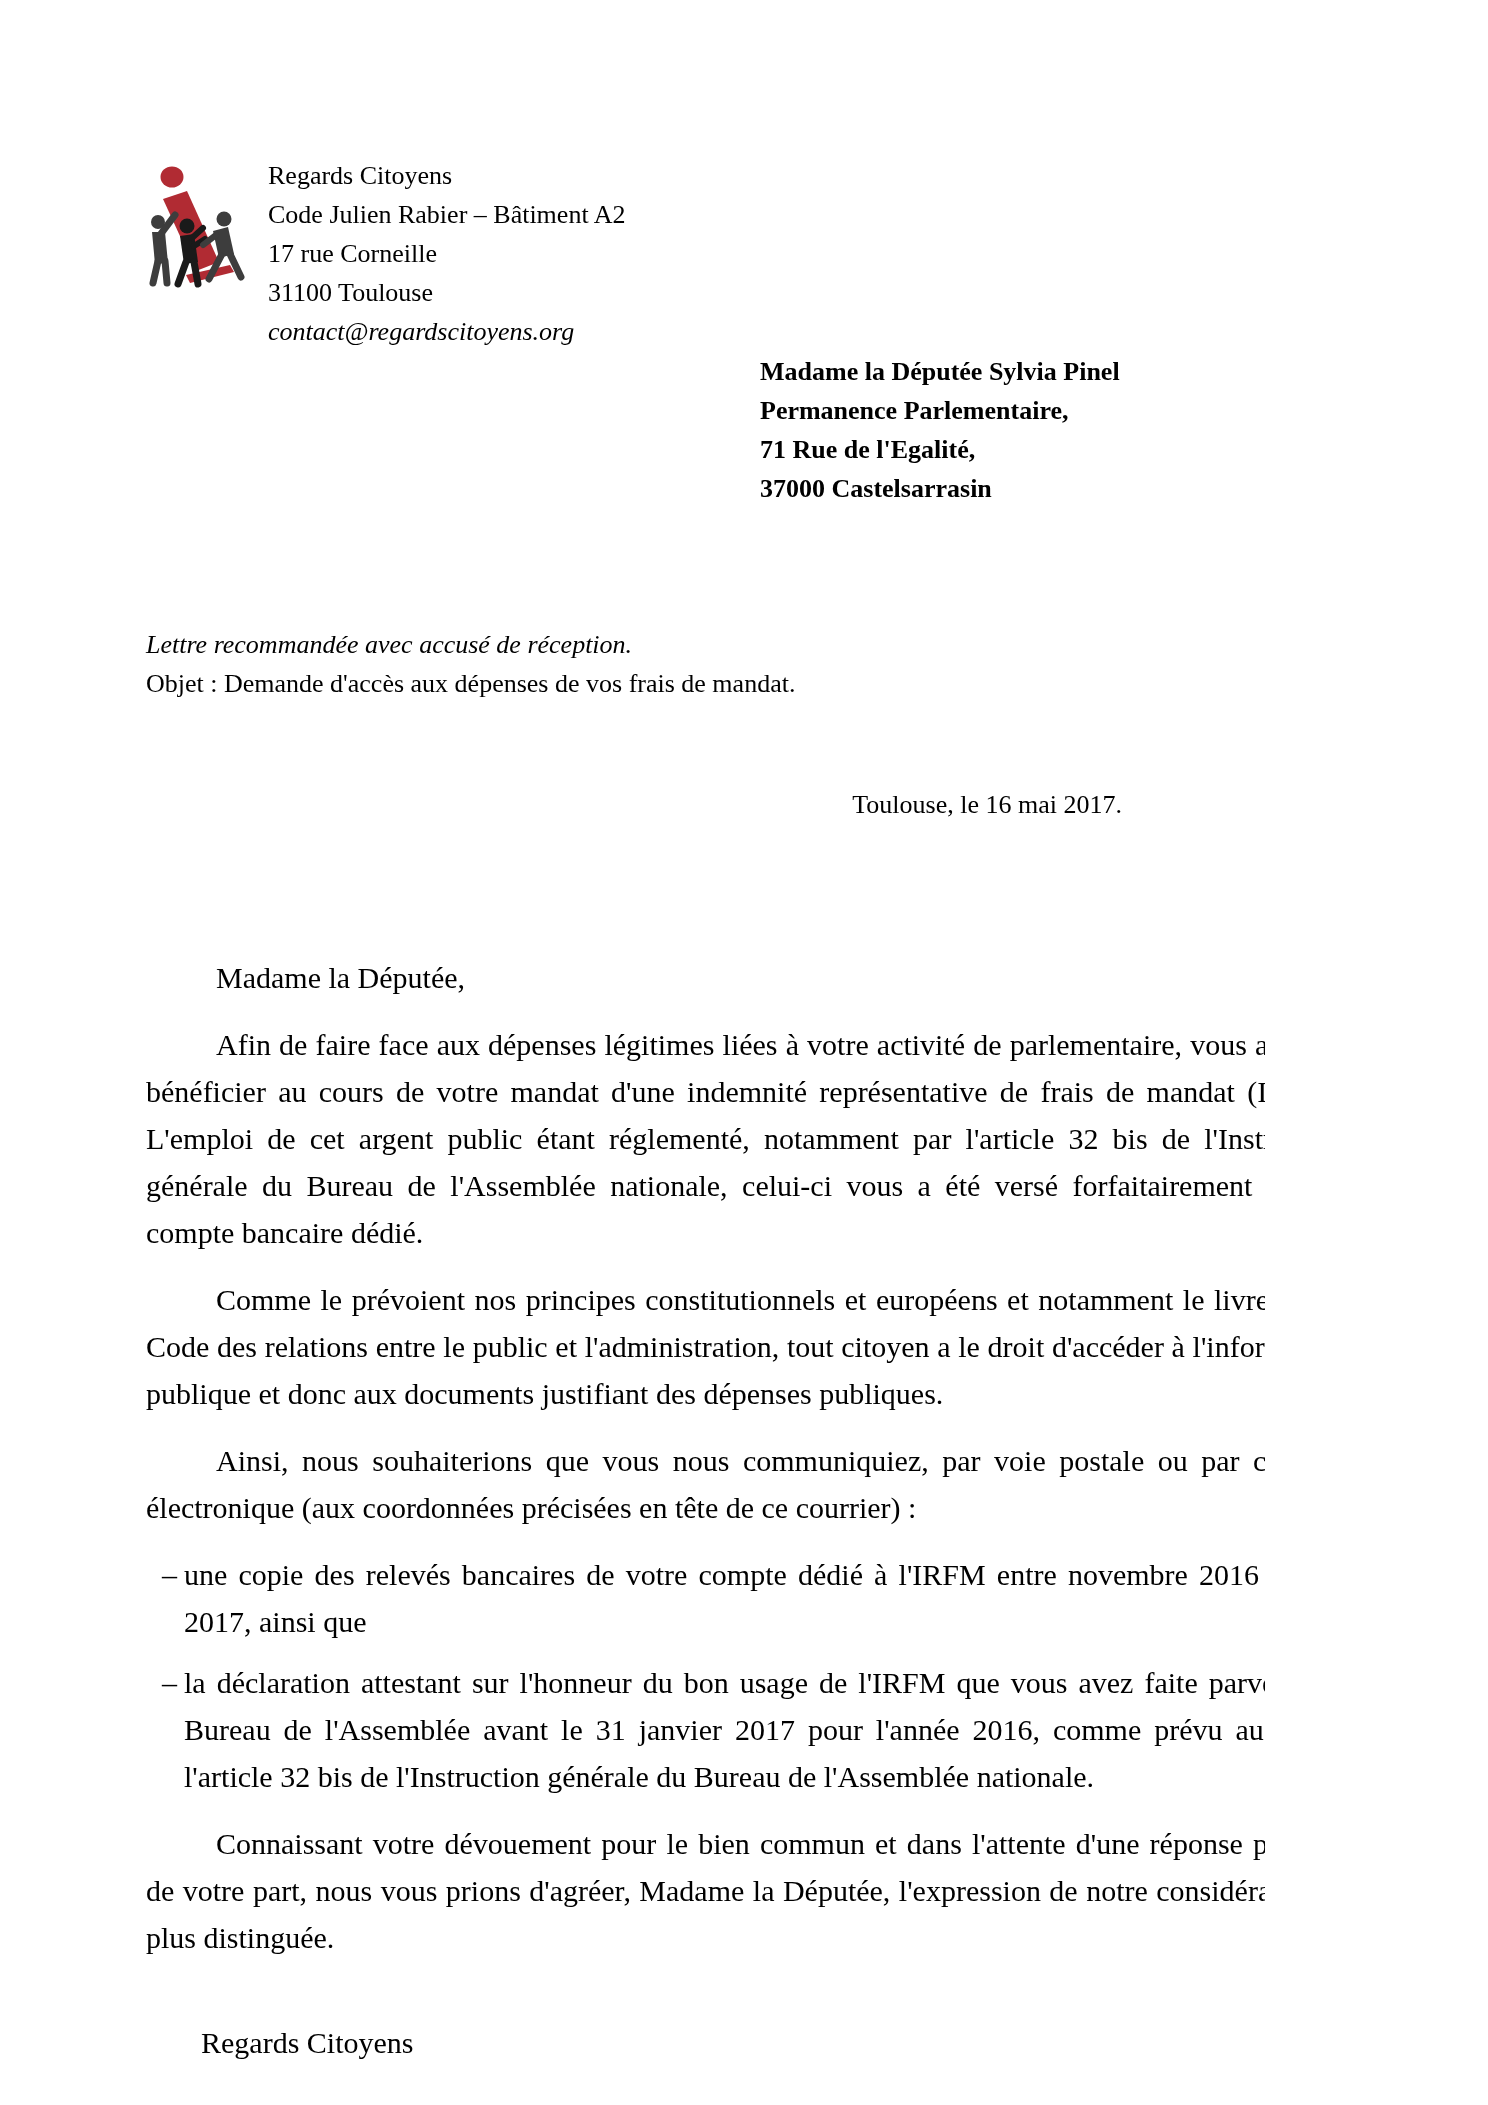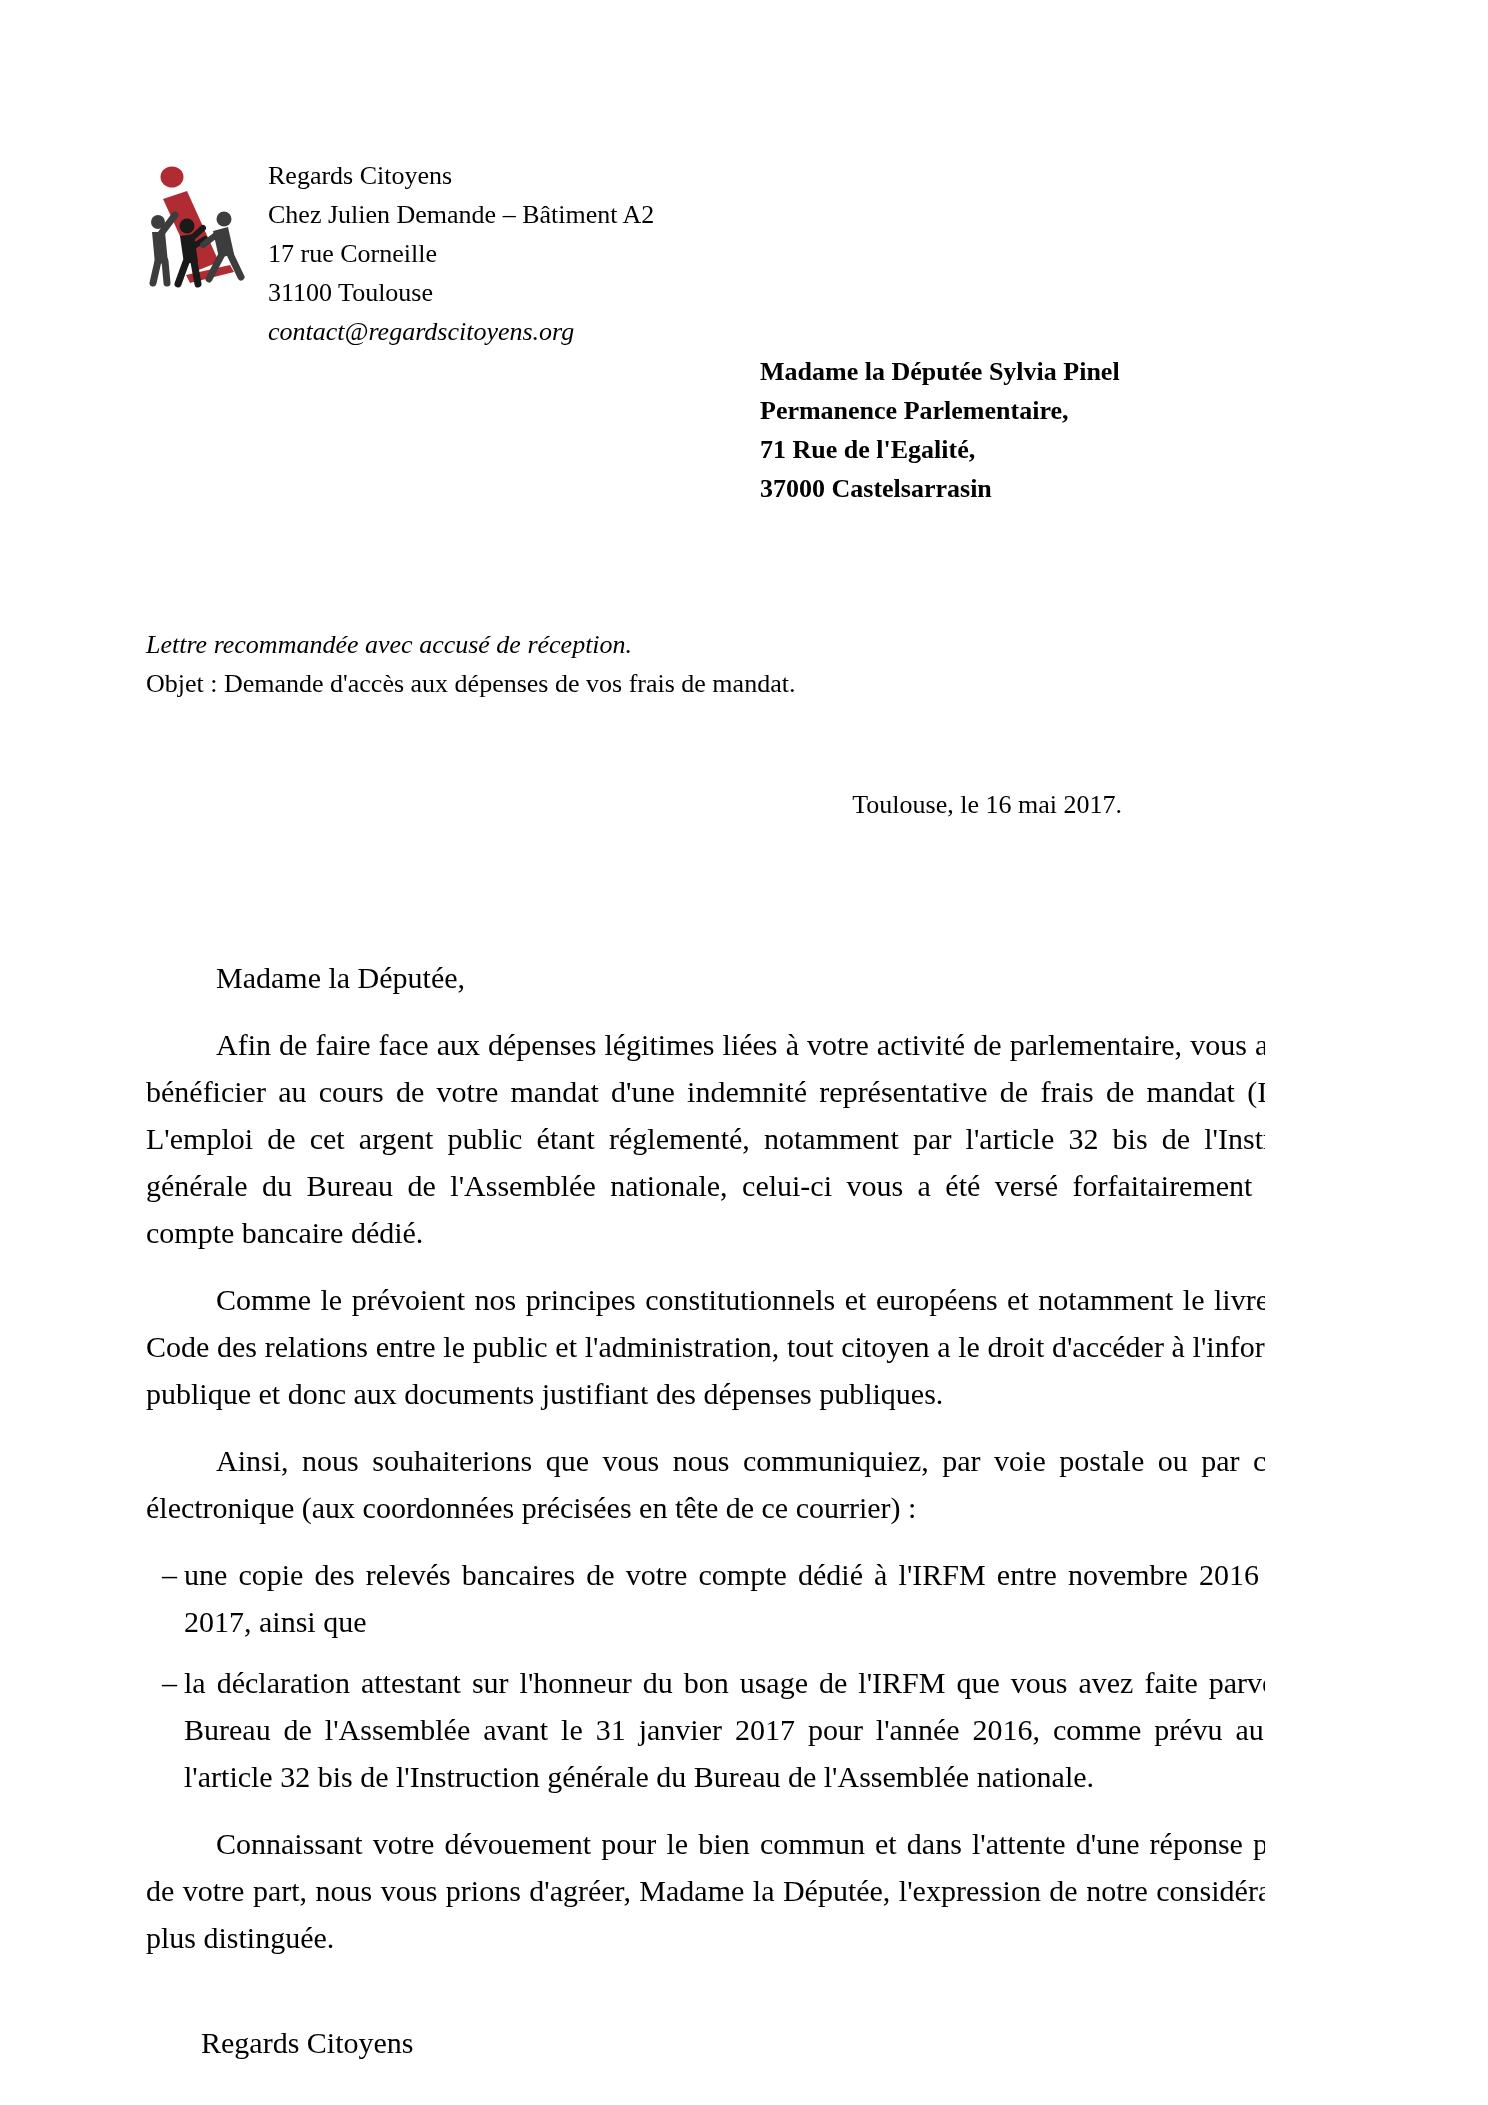--- a/index.html
+++ b/index.html
@@ -123,21 +123,21 @@
         <path d="M84,107 L76,129 M92,107 L96,129" fill="none" stroke-width="7" stroke-linecap="round" stroke="#1a1a1a"></path>
 
         <circle cx="122" cy="64" r="7.5" fill="#3d3d3d"></circle>
         <polygon points="111,76 126,72 132,99 117,103" fill="#3d3d3d"></polygon>
         <path d="M114,80 L101,90" fill="none" stroke-width="6" stroke-linecap="round" stroke="#3d3d3d"></path>
         <path d="M119,101 L107,124 M128,99 L139,122" fill="none" stroke-width="7" stroke-linecap="round" stroke="#3d3d3d"></path>
       </svg>
     </div>
     <div class="sender-block">
       <div>Regards Citoyens</div>
-      <div>Chez Julien Demande – Bâtiment A2</div>
+      <div>Code Julien Rabier – Bâtiment A2</div>
       <div>17 rue Corneille</div>
       <div>31100 Toulouse</div>
       <div class="sender-email">contact@regardscitoyens.org</div>
     </div>
   </header>
 
   <section class="recipient-block">
     <div>Madame la Députée Sylvia Pinel</div>
     <div>Permanence Parlementaire,</div>
     <div>71 Rue de l'Egalité,</div>

